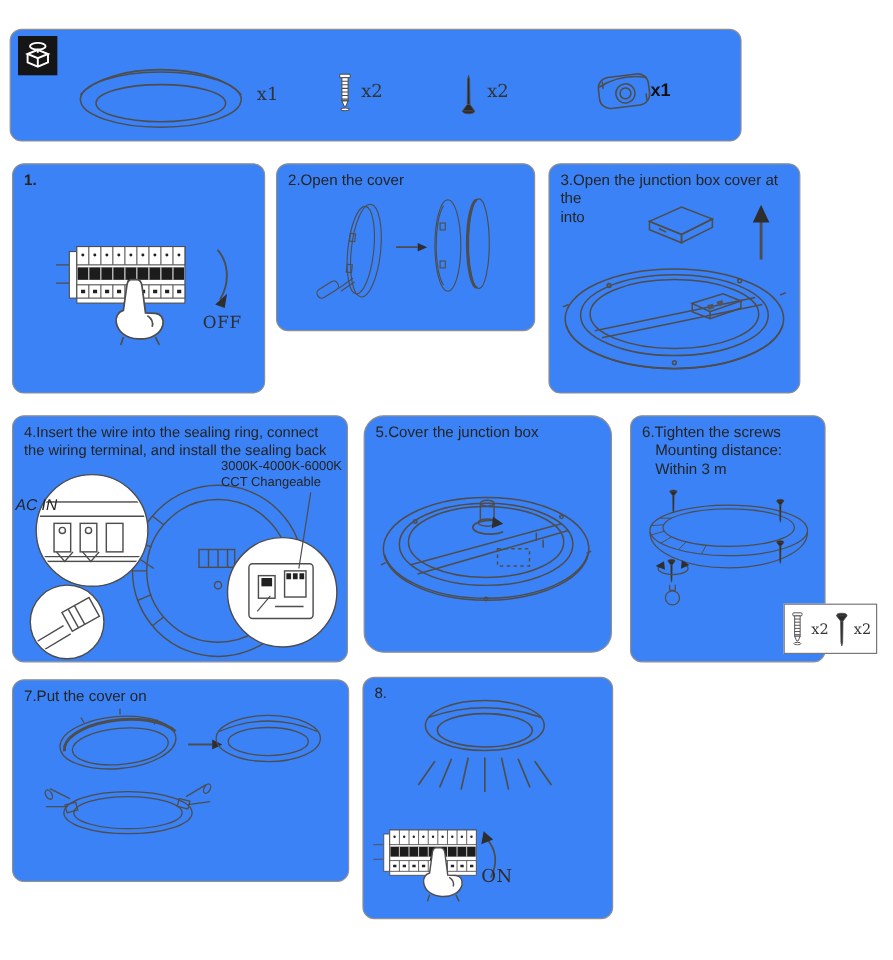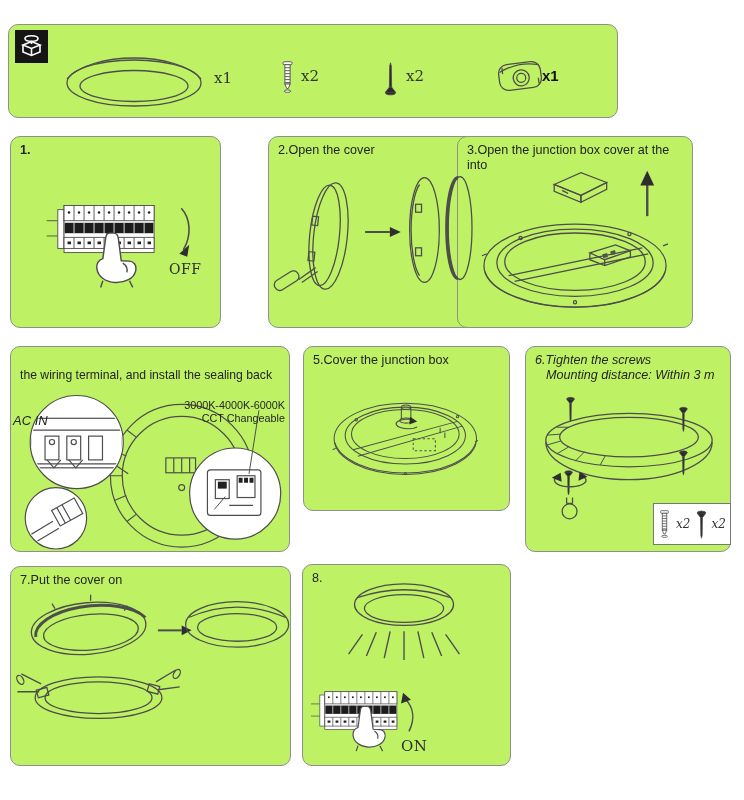--- a/index.html
+++ b/index.html
@@ -2,21 +2,21 @@
 <html><head>
 <meta charset="utf-8">
 <style>
   html,body{margin:0;padding:0;}
   body{
     width:744px;height:800px;background:#ffffff;position:relative;
     font-family:"Liberation Sans",sans-serif;color:#242424;overflow:hidden;
   }
   .panel{
     position:absolute;border:1.6px solid #8f8f8f;border-radius:10px;
-    background:#bef264;box-sizing:border-box;
+    background:#3b82f6;box-sizing:border-box;
   }
   .title{
     position:absolute;left:9px;top:6px;right:6px;
     font-size:12.6px;line-height:1.22;color:#242424;z-index:3;
   }
   .title .ind{padding-left:11px;display:block;}
   .draw{position:absolute;left:0;top:0;width:100%;height:100%;z-index:1;}
   .lbl{position:absolute;z-index:4;color:#242424;}
   .qty{font-family:"DejaVu Serif",serif;font-size:15px;color:#333;}
   .qty-bold{font-family:"Liberation Sans",sans-serif;font-weight:bold;font-size:15px;color:#111;}
@@ -119,21 +119,21 @@
   <div class="title" style="font-weight:bold;">1.</div>
   <svg class="draw" viewBox="0 0 211 192" fill="none" stroke="#4d4d4d" stroke-width="1.3">
     <use href="#g-breaker" xlink:href="#g-breaker" transform="translate(36,58) scale(0.70)"></use>
     <use href="#g-hand" xlink:href="#g-hand" transform="translate(86,96) scale(1.12)"></use>
     <path d="M172,72 C181,82 183,99 174,114" stroke-width="1.6"></path>
     <polygon points="170,118 180,109 178,121" fill="#2e2e2e" stroke="none"></polygon>
   </svg>
   <span class="lbl switch-lbl" style="left:158px;top:124px;">OFF</span>
 </div>
 
-<div class="panel" style="left:230px;top:136px;width:216px;height:192px;margin-left:38px;">
+<div class="panel" style="left:230px;top:136px;width:216px;height:140px;">
   <div class="title">2.Open the cover</div>
   <svg class="draw" viewBox="0 0 216 192" fill="none" stroke="#4d4d4d" stroke-width="1.3">
     <g transform="rotate(6 62 100)">
       <ellipse cx="62" cy="100" rx="17" ry="54"></ellipse>
       <ellipse cx="56" cy="100" rx="15" ry="51"></ellipse>
       <rect x="42" y="82" width="6" height="9"></rect>
       <rect x="42" y="118" width="6" height="9"></rect>
     </g>
     <g>
       <line x1="47" y1="132" x2="30" y2="144"></line>
@@ -144,21 +144,21 @@
     <polygon points="122,91 133,96 122,101" fill="#2e2e2e" stroke="none"></polygon>
     <ellipse cx="157" cy="94" rx="15" ry="53"></ellipse>
     <path d="M152,48 a13,49 0 0 0 0,92"></path>
     <rect x="148" y="68" width="6" height="8"></rect>
     <rect x="148" y="112" width="6" height="8"></rect>
     <ellipse cx="193" cy="92" rx="12" ry="52"></ellipse>
     <path d="M191,41 a11.5,51 0 0 0 0,102" stroke-width="3.2"></path>
   </svg>
 </div>
 
-<div class="panel" style="left:457px;top:136px;width:236px;height:192px;">
+<div class="panel" style="left:457px;top:136px;width:210px;height:192px;">
   <div class="title">
     <span>3.Open the junction box cover at the</span><br>
     <span>into</span>
   </div>
   <svg class="draw" viewBox="0 0 210 192" fill="none" stroke="#4d4d4d" stroke-width="1.3">
     <g transform="translate(84,34)">
       <path d="M0,14 L27,2 L53,12 L27,25 Z"></path>
       <path d="M0,14 L0,21 L27,32 L27,25 Z"></path>
       <path d="M27,25 L27,32 L53,19 L53,12 Z"></path>
       <path d="M8,20 l6,3"></path>
@@ -175,21 +175,21 @@
     <rect x="141" y="115" width="5" height="4" fill="#555" stroke="none" transform="rotate(-15 143 117)"></rect>
     <circle cx="50" cy="102" r="1.6"></circle>
       <circle cx="160" cy="98" r="1.6"></circle>
       <circle cx="105" cy="167" r="1.6"></circle>
     <path d="M16,118 l-5,2 M194,110 l5,-2"></path>
   </svg>
 </div>
 
 <div class="panel" style="left:10px;top:346px;width:280px;height:206px;">
   <div class="title" style="font-size:12.2px;">
-    <br>
+    <span>4.Insert the wire into the sealing ring, connect</span><br>
     <span>the wiring terminal, and install the sealing back</span>
   </div>
   <svg class="draw" viewBox="0 0 280 206" fill="none" stroke="#4d4d4d" stroke-width="1.2">
     <defs>
       <clipPath id="c1">
           <circle cx="66" cy="96" r="45.5"></circle>
         </clipPath>
       <clipPath id="c2">
           <circle cx="45" cy="173" r="29.5"></circle>
         </clipPath>
@@ -230,27 +230,27 @@
       <rect x="206" y="134" width="14" height="19"></rect>
       <rect x="208.5" y="136" width="9" height="7" fill="#222" stroke="none"></rect>
       <rect x="228" y="130" width="18" height="22"></rect>
       <path fill="#222" stroke="none" d="M229.5,132h4v5h-4z M235,132h4v5h-4z M240.5,132h4v5h-4z"></path>
       <path d="M220,160 h24"></path>
     </g>
     <path d="M250,64 L240,128" stroke-width="1"></path>
     <path d="M205,164 L216,151" stroke-width="1"></path>
   </svg>
   <span class="lbl" style="left:2px;top:66px;font-size:13px;font-style:italic;">AC IN</span>
-  <div class="lbl small-note" style="right:4px;top:52px;text-align:right;margin-left:44px;">
+  <div class="lbl small-note" style="right:4px;top:36px;margin-left:44px;">
     <span>3000K-4000K-6000K</span><br>
     <span>CCT Changeable</span>
   </div>
 </div>
 
-<div class="panel" style="left:303px;top:346px;width:207px;height:165px;">
+<div class="panel" style="left:303px;top:346px;width:207px;height:198px;border-radius:17px;">
   <div class="title">5.Cover the junction box</div>
   <svg class="draw" viewBox="0 0 207 206" fill="none" stroke="#4d4d4d" stroke-width="1.3">
     <ellipse cx="102" cy="116" rx="90" ry="45"></ellipse>
     <path d="M13,121 a90,45 0 0 0 178,0"></path>
     <ellipse cx="102" cy="112" rx="76" ry="36"></ellipse>
     <ellipse cx="102" cy="110" rx="68" ry="31"></ellipse>
     <path d="M36,130 L168,94 M42,138 L174,100"></path>
     <path d="M97,76 v16 M109,76 v16"></path>
     <ellipse cx="103" cy="76" rx="6" ry="2.6"></ellipse>
     <ellipse cx="103" cy="93" rx="8" ry="3.2"></ellipse>
@@ -258,21 +258,21 @@
     <polygon points="108,88 117,94 107,98" fill="#2e2e2e" stroke="none"></polygon>
     <rect x="112" y="116" width="28" height="15" stroke-dasharray="3,3"></rect>
     <path d="M146,102 v7 M152,108 v7"></path>
     <circle cx="40" cy="92" r="1.5"></circle>
       <circle cx="168" cy="88" r="1.5"></circle>
       <circle cx="102" cy="160" r="1.5"></circle>
     <path d="M14,128 l-4,2 M190,120 l4,-2"></path>
   </svg>
 </div>
 
-<div class="panel" style="left:525px;top:346px;width:206px;height:206px;font-style:italic;">
+<div class="panel" style="left:525px;top:346px;width:163px;height:206px;">
   <div class="title">
     <span>6.Tighten the screws</span>
     <span class="ind">Mounting distance: Within 3 m</span>
   </div>
   <svg class="draw" viewBox="0 0 206 206" fill="none" stroke="#4d4d4d" stroke-width="1.3">
     <ellipse cx="104" cy="94" rx="84" ry="27"></ellipse>
     <ellipse cx="104" cy="91" rx="70" ry="20"></ellipse>
     <path d="M20,96 a84,38 0 0 0 168,0"></path>
     <path d="M31,108 L43,101 M21,99 L35,95 M21,89 L35,88 M31,81 L43,81 M50,115 L59,106 M75,119 L80,110" stroke-width="1"></path>
     <use href="#g-screw" xlink:href="#g-screw" transform="translate(40,50) scale(0.62)"></use>
@@ -290,21 +290,21 @@
         <use href="#g-anchor" xlink:href="#g-anchor"></use>
       </svg>
     <span class="qty" style="font-size:12px;">x2</span>
     <svg width="11" height="29" viewBox="0 0 16 42">
         <use href="#g-screw" xlink:href="#g-screw"></use>
       </svg>
     <span class="qty" style="font-size:12px;">x2</span>
   </div>
 </div>
 
-<div class="panel" style="left:10px;top:566px;width:281px;height:200px;">
+<div class="panel" style="left:10px;top:566px;width:281px;height:169px;">
   <div class="title">7.Put the cover on</div>
   <svg class="draw" viewBox="0 0 281 200" fill="none" stroke="#4d4d4d" stroke-width="1.3">
     <g transform="rotate(-5 78 62)">
       <ellipse cx="78" cy="62" rx="58" ry="26"></ellipse>
       <path d="M24,66 a58,26 0 0 1 112,-10" stroke-width="3"></path>
       <ellipse cx="80" cy="66" rx="48" ry="18"></ellipse>
     </g>
     <path d="M44,42 l-3,-5 M80,34 l0,-6 M114,44 l3,-5"></path>
     <line x1="148" y1="64" x2="172" y2="64" stroke-width="2"></line>
     <polygon points="172,59 182,64 172,69" fill="#2e2e2e" stroke="none"></polygon>
@@ -331,14 +331,14 @@
   <svg class="draw" viewBox="0 0 209 202" fill="none" stroke="#4d4d4d" stroke-width="1.3">
     <ellipse cx="102" cy="40" rx="50" ry="21"></ellipse>
     <ellipse cx="102" cy="44" rx="40" ry="14"></ellipse>
     <path d="M55,33 Q102,17 149,33"></path>
     <path d="M60,70 L46,90 M74,68 L64,92 M88,67 L82,94 M102,67 L102,96 M116,67 L122,94 M130,68 L140,92 M144,70 L158,90" stroke-width="1.4"></path>
     <use href="#g-breaker" xlink:href="#g-breaker" transform="translate(8,119) scale(0.56)"></use>
     <use href="#g-hand" xlink:href="#g-hand" transform="translate(50,142) scale(0.92)"></use>
     <path d="M107,168 C113,156 112,144 103,135" stroke-width="1.5"></path>
     <polygon points="99,140 101,129 109,136" fill="#2e2e2e" stroke="none"></polygon>
   </svg>
-  <span class="lbl switch-lbl" style="left:98px;top:172px;font-size:15px;">ON</span>
+  <span class="lbl switch-lbl" style="left:98px;top:156px;font-size:15px;">ON</span>
 </div>
 
 </body></html>

